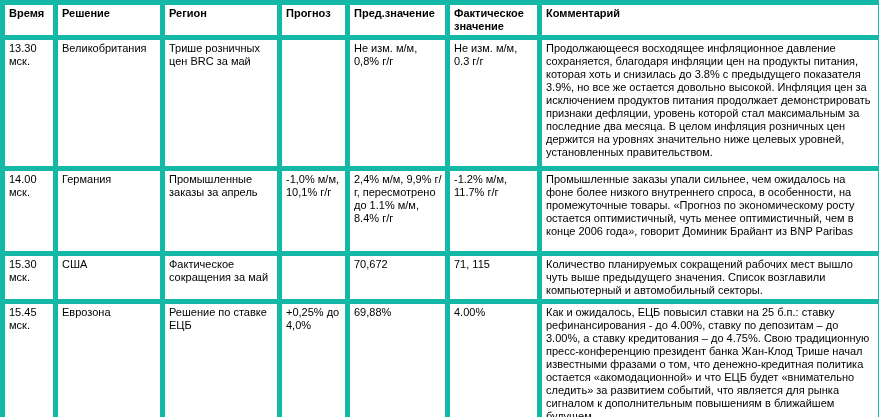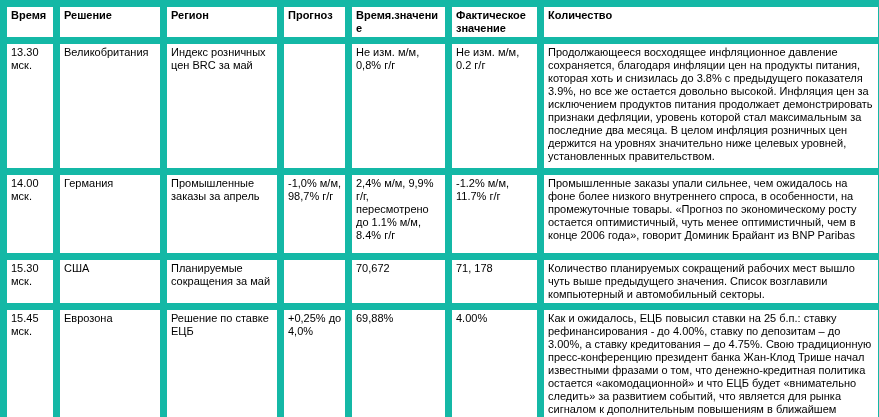--- a/index.html
+++ b/index.html
@@ -17,21 +17,21 @@
     border-collapse: collapse;
     table-layout: fixed;
     width: 878px;
     font-family: "Liberation Sans", sans-serif;
     font-size: 11px;
     line-height: 13px;
     color: #000000;
   }
   table.calendar th,
   table.calendar td {
-    border: 7px solid #14b8a6;
+    border: 5px solid #14b8a6;
     vertical-align: top;
     text-align: left;
     padding: 2px 3px 2px 4px;
     overflow: hidden;
     word-wrap: break-word;
   }
   table.calendar th {
     font-weight: bold;
     font-size: 11px;
   }
@@ -54,51 +54,51 @@
       <col style="width:100px">
       <col style="width:92px">
       <col style="width:341px">
     </colgroup>
     <thead>
       <tr>
         <th>Время</th>
         <th>Решение</th>
         <th>Регион</th>
         <th>Прогноз</th>
-        <th>Время.значение</th>
+        <th>Пред.значение</th>
         <th>Фактическое значение</th>
-        <th>Количество</th>
+        <th>Комментарий</th>
       </tr>
     </thead>
     <tbody>
       <tr class="row-0">
         <td>13.30 мск.</td>
         <td>Великобритания</td>
-        <td>Индекс розничных цен BRC за май</td>
+        <td>Трише розничных цен BRC за май</td>
         <td></td>
         <td>Не изм. м/м, 0,8% г/г</td>
-        <td>Не изм. м/м, 0.2 г/г</td>
+        <td>Не изм. м/м, 0.3 г/г</td>
         <td>Продолжающееся восходящее инфляционное давление сохраняется, благодаря инфляции цен на продукты питания, которая хоть и снизилась до 3.8% с предыдущего показателя 3.9%, но все же остается довольно высокой. Инфляция цен за исключением продуктов питания продолжает демонстрировать признаки дефляции, уровень которой стал максимальным за последние два месяца.  В целом инфляция розничных цен держится на уровнях значительно ниже целевых уровней, установленных правительством.</td>
       </tr>
       <tr class="row-1">
         <td>14.00 мск.</td>
         <td>Германия</td>
         <td>Промышленные заказы за апрель</td>
-        <td>-1,0% м/м, 98,7% г/г</td>
+        <td>-1,0% м/м, 10,1% г/г</td>
         <td>2,4% м/м, 9,9% г/г, пересмотрено до 1.1% м/м, 8.4% г/г</td>
         <td>-1.2% м/м, 11.7% г/г</td>
         <td>Промышленные заказы упали сильнее, чем ожидалось на фоне более низкого внутреннего спроса, в особенности, на промежуточные товары. «Прогноз по экономическому росту остается оптимистичный, чуть менее оптимистичный, чем в конце 2006 года», говорит Доминик Брайант из BNP Paribas</td>
       </tr>
       <tr class="row-2">
         <td>15.30 мск.</td>
         <td>США</td>
-        <td>Планируемые сокращения за май</td>
+        <td>Фактическое сокращения за май</td>
         <td></td>
         <td>70,672</td>
-        <td>71, 178</td>
+        <td>71, 115</td>
         <td>Количество планируемых сокращений рабочих мест вышло чуть выше предыдущего значения. Список возглавили компьютерный и автомобильный секторы.</td>
       </tr>
       <tr class="row-3">
         <td>15.45 мск.</td>
         <td>Еврозона</td>
         <td>Решение по ставке ЕЦБ</td>
         <td>+0,25% до 4,0%</td>
         <td>69,88%</td>
         <td>4.00%</td>
         <td>Как и ожидалось, ЕЦБ повысил ставки на 25 б.п.: ставку рефинансирования - до 4.00%, ставку по депозитам – до 3.00%, а ставку кредитования – до 4.75%. Свою традиционную пресс-конференцию президент банка Жан-Клод Трише начал известными фразами о том, что денежно-кредитная политика остается «акомодационной» и что ЕЦБ будет «внимательно  следить» за развитием событий, что является для рынка сигналом к дополнительным повышениям в ближайшем будущем.</td>

